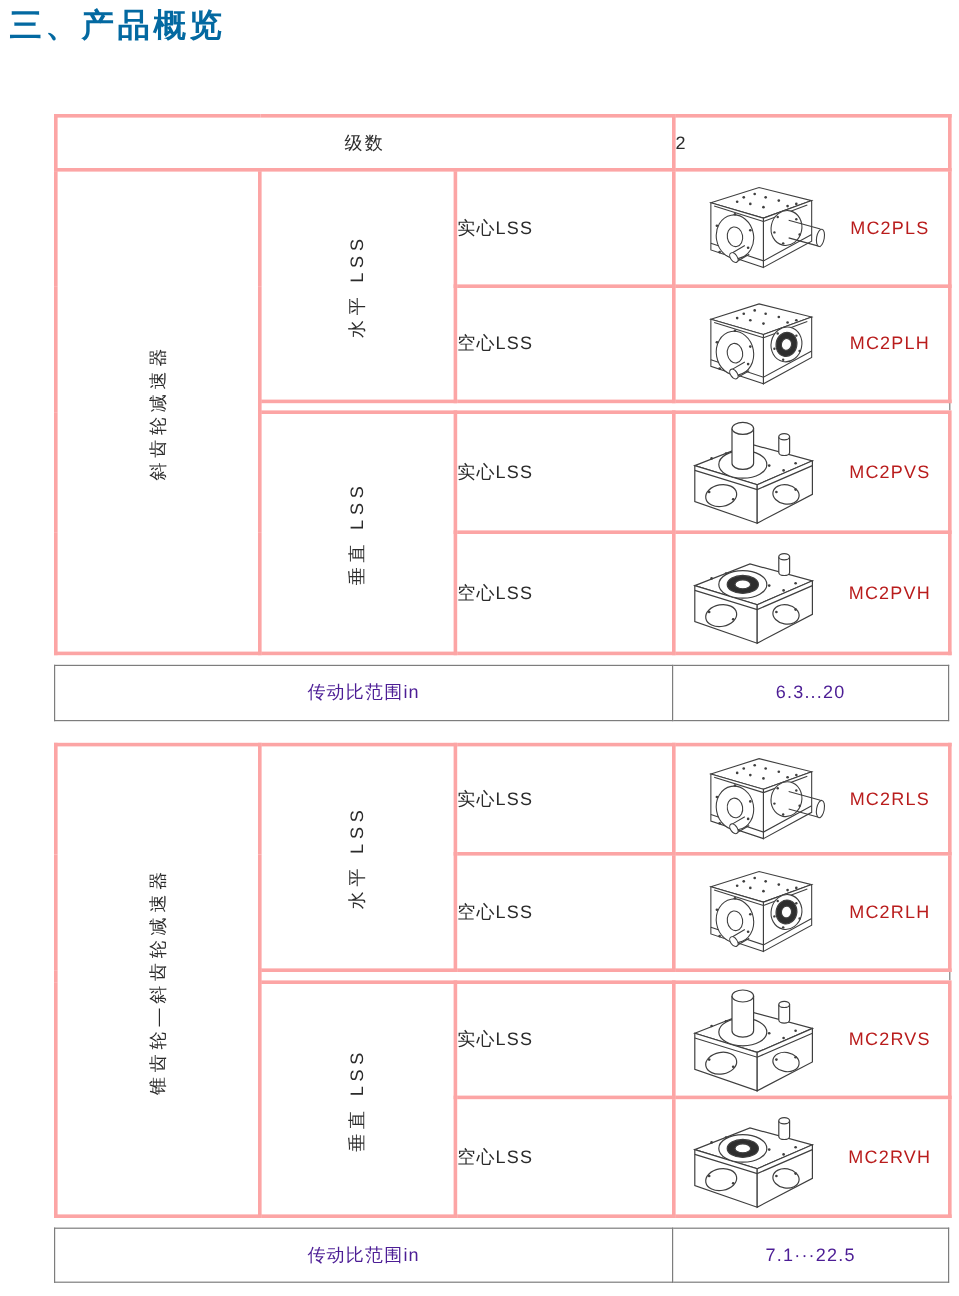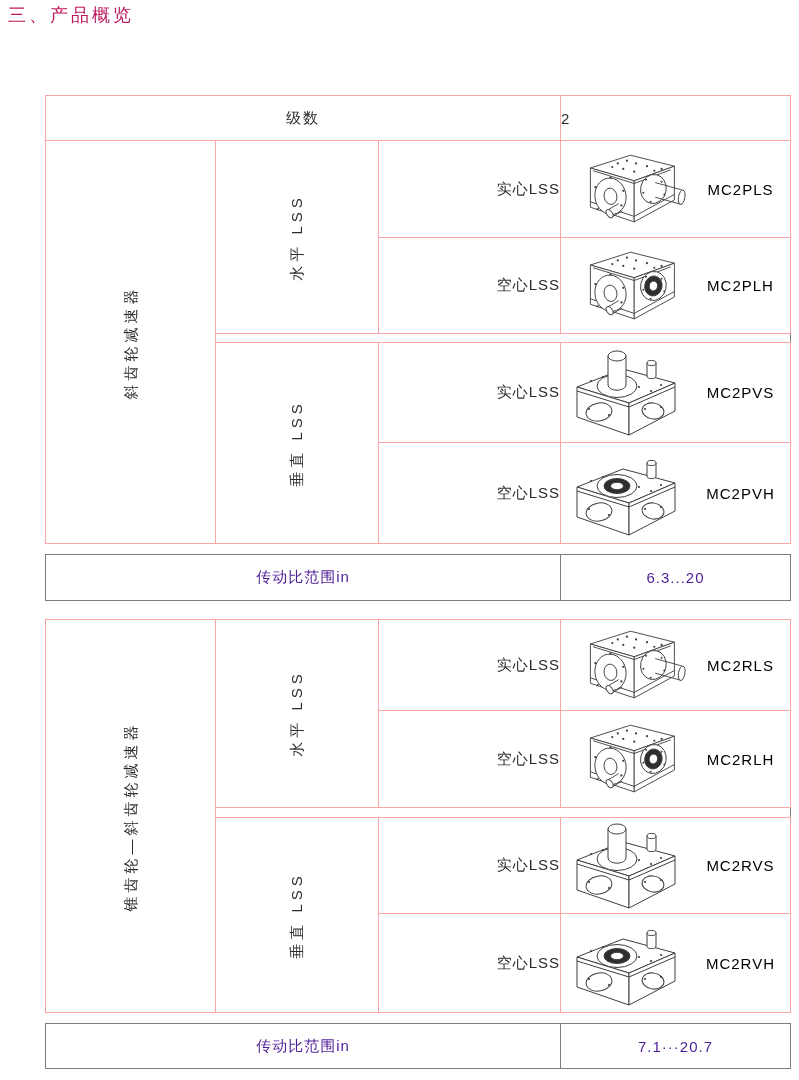--- a/index.html
+++ b/index.html
@@ -3,44 +3,44 @@
 <meta charset="utf-8">
 <style>
   html,body{margin:0;padding:0;background:#ffffff;}
   body{
     width:799px;height:1080px;position:relative;overflow:hidden;
     font-family:"Liberation Sans","DejaVu Sans",sans-serif;
     color:#2b2b2b;
   }
   .page-title{
     position:absolute;left:8px;top:3px;
-    font-size:18px;font-weight:normal;letter-spacing:3px;color:#be185d;
+    font-size:27px;font-weight:bold;letter-spacing:3px;color:#0369a1;
   }
   .tblwrap{position:absolute;left:45px;width:745px;}
   table.grid{
     border-collapse:collapse;table-layout:fixed;width:745px;
   }
   table.grid td{
-    border:1px solid #fca5a5;padding:0;vertical-align:middle;
+    border:3px solid #fca5a5;padding:0;vertical-align:middle;
     font-size:15px;color:#2b2b2b;position:relative;
   }
   td.hdr-label{text-align:center;letter-spacing:2px;}
   td.hdr-value{text-align:left;padding-left:163px;letter-spacing:1px;}
-  td.shaft-cell{text-align:right;letter-spacing:1px;margin-left:48px;}
+  td.shaft-cell{text-align:left;letter-spacing:1px;margin-left:48px;}
   .rotwrap{
     position:absolute;left:0;top:0;right:0;bottom:0;
     display:flex;align-items:center;justify-content:center;overflow:visible;
   }
   .rot{
     display:inline-block;transform:rotate(-90deg);white-space:nowrap;
     letter-spacing:4px;font-size:15px;color:#2b2b2b;
   }
   .imgflex{display:flex;align-items:center;width:100%;}
   .imgbox{flex:1;display:flex;align-items:center;justify-content:center;}
-  .model-label{width:108px;text-align:center;font-size:15px;letter-spacing:1px;color:#000000;}
+  .model-label{width:108px;text-align:center;font-size:15px;letter-spacing:1px;color:#b91c1c;}
   tr.spacer-row td{border-left:1px solid #7d7d7d;border-right:1px solid #7d7d7d;}
   table.ratio{border-collapse:collapse;table-layout:fixed;width:745px;}
   table.ratio td{
     border:1px solid #7d7d7d;padding:0;vertical-align:middle;
     font-size:15px;color:#4c1d95;text-align:center;letter-spacing:1px;
   }
   svg.gearbox{display:block;}
   svg.gearbox *{vector-effect:non-scaling-stroke;}
 </style>
 </head>
@@ -342,17 +342,17 @@
 
 <div class="tblwrap" style="top:1023px;">
   <table class="ratio">
     <colgroup>
         <col style="width:515px">
         <col style="width:230px">
       </colgroup>
     <tbody>
         <tr style="height:45px">
       <td>传动比范围in</td>
-      <td>7.1···20.7</td>
+      <td>7.1···22.5</td>
     </tr>
   </tbody>
     </table>
 </div>
 
 </body></html>

